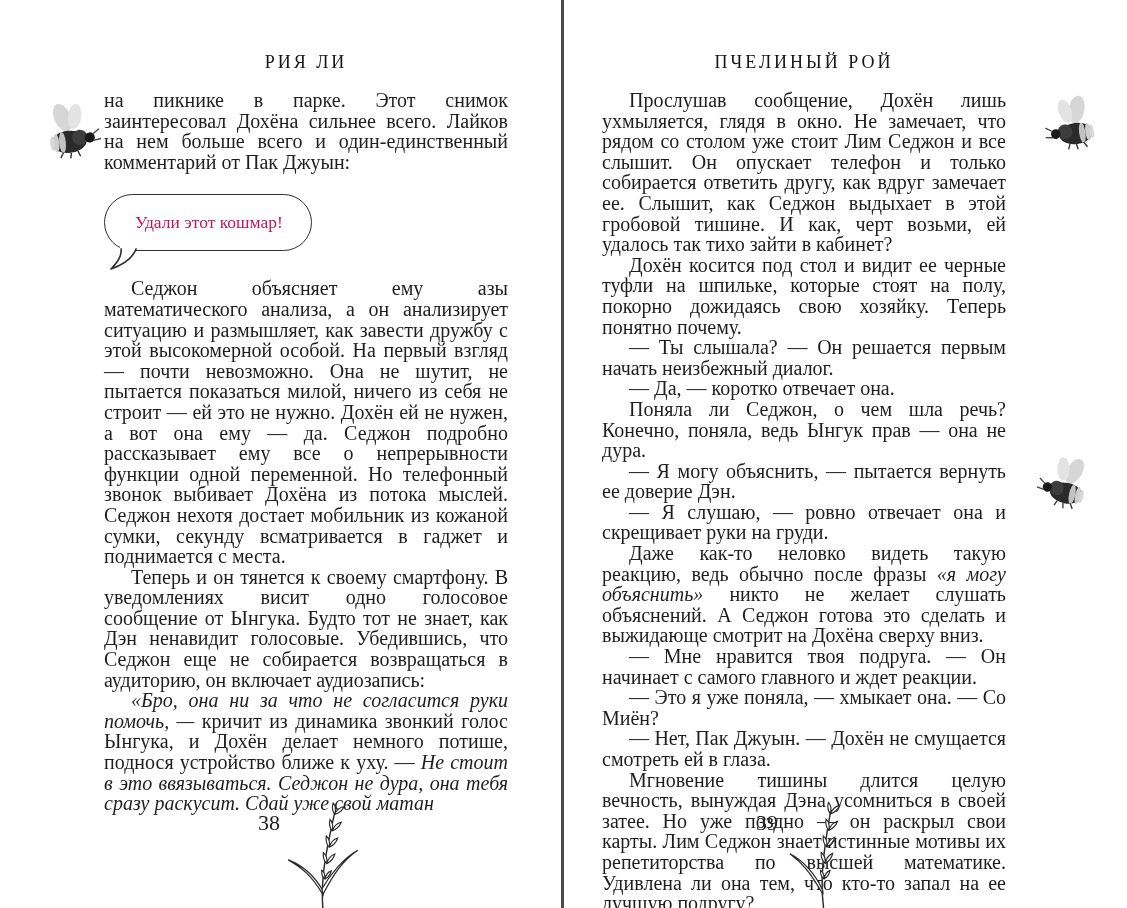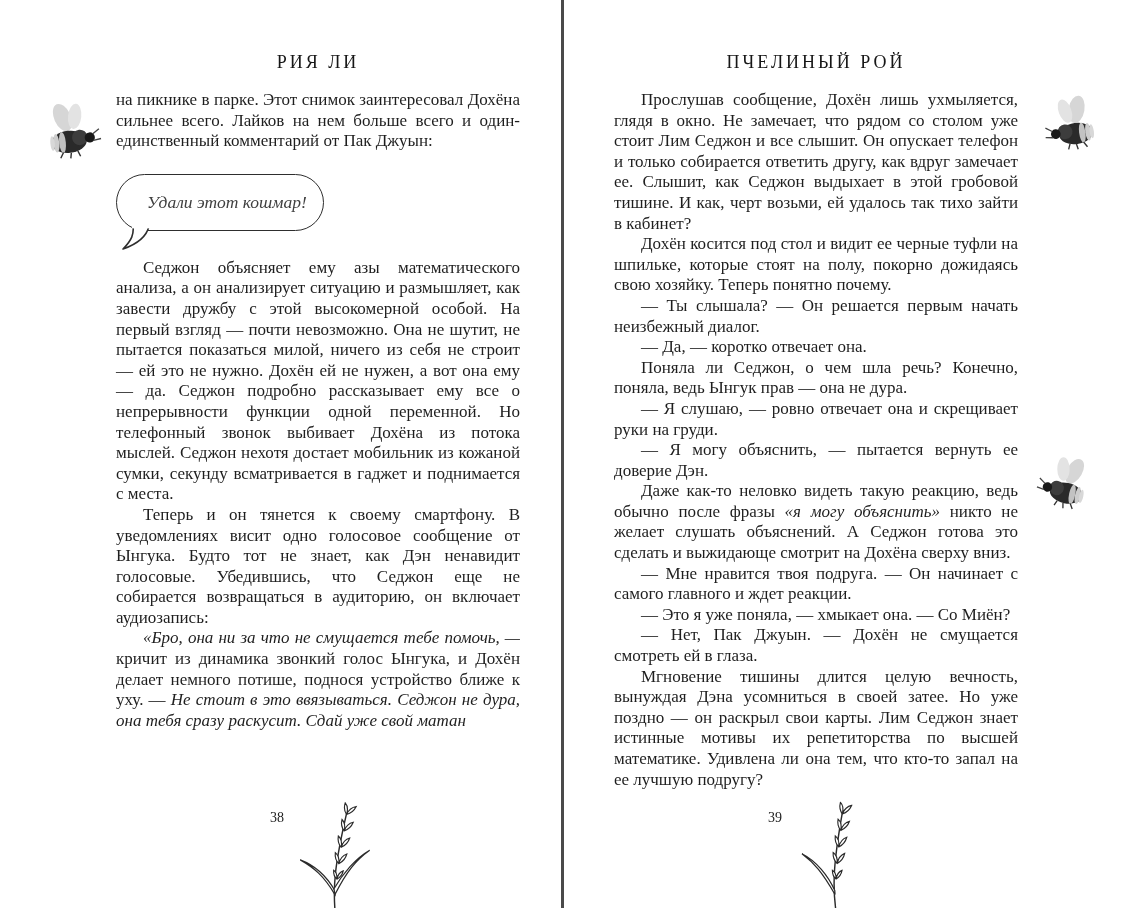--- a/index.html
+++ b/index.html
@@ -2,49 +2,49 @@
 <html lang="ru"><head>
 <meta charset="utf-8">
 <style>
   html,body{margin:0;padding:0;}
   body{
     width:1127px;height:908px;position:relative;overflow:hidden;
     background:#ffffff;
     font-family:"Liberation Serif", serif;
     color:#1f1f1f;
   }
-  .page{position:absolute;top:0;height:908px;width:404px;margin-left:12px;}
+  .page{position:absolute;top:0;height:908px;width:404px;}
   .page.left{left:104px;}
   .page.right{left:602px;}
   .divider{position:absolute;left:561px;top:0;width:3px;height:908px;background:#4a4a4a;}
   .running-head{
     margin-top:52px;text-align:center;font-size:18px;letter-spacing:3px;
     color:#161616;white-space:nowrap;
   }
   .body-text{margin-top:17px;}
   .body-text p{
     margin:0;text-align:justify;text-indent:27px;
-    font-size:17px;line-height:20.6px;color:#1e1e1e;
+    font-size:20px;line-height:20.6px;color:#1e1e1e;
     hyphens:auto;-webkit-hyphens:auto;
   }
   .body-text p.no-indent{text-indent:0;}
   .body-text .italic{font-style:italic;}
   
   .bubble-row{position:relative;margin:22px 0 24px 0;height:60px;}
   .bubble{
     position:relative;width:208px;height:57px;border:1.6px solid #2e2e2e;
     border-radius:30px;background:#fff;display:flex;align-items:center;
     box-sizing:border-box;padding-left:30px;
   }
-  .bubble-text{font-style:italic;font-size:17.5px;color:#404040;}
+  .bubble-text{font-size:17.5px;color:#be185d;}
   .bubble-tail{position:absolute;left:4px;bottom:-20px;width:36px;height:24px;}
   
   .footer{position:absolute;bottom:0;left:50%;transform:translateX(-50%);
     width:140px;height:106px;}
-  .page-num{position:absolute;left:22px;top:8px;font-size:14px;color:#222;}
+  .page-num{position:absolute;left:22px;top:8px;font-size:22px;color:#222;}
   .sprig{position:absolute;right:8px;top:0;width:92px;height:108px;}
   .page.right .sprig{transform:rotate(-3deg);}
   
   .bee{position:absolute;}
   .bee svg{width:100%;height:100%;}
   .bee-left{left:28px;top:102px;width:80px;height:62px;}
   .bee-right-top{left:1038px;top:94px;width:74px;height:62px;transform:scaleX(-1) rotate(14deg);}
   .bee-right-mid{left:1032px;top:452px;width:72px;height:66px;transform:scaleX(-1) rotate(-6deg);}
 </style>
 </head>
@@ -113,21 +113,21 @@
       <svg class="bubble-tail" viewBox="0 0 36 24" xmlns="http://www.w3.org/2000/svg">
         <path d="M28 0 C26 9 19 17 2 23 C11 14 13 8 12 0 Z" fill="#ffffff" stroke="#2e2e2e" stroke-width="1.6" stroke-linejoin="round"></path>
         <rect x="11" y="0" width="18" height="2.4" fill="#ffffff"></rect>
       </svg>
     </div>
   </div>
 
   <div class="body-text" lang="ru">
       <p><span>Седжон объясняет ему азы математического анализа, а он анализирует ситуацию и размышляет, как завести дружбу с этой высокомерной особой. На первый взгляд — почти невозможно. Она не шутит, не пытается показаться милой, ничего из себя не строит — ей это не нужно. Дохён ей не нужен, а вот она ему — да. Седжон подробно рассказывает ему все о непрерывности функции одной переменной. Но телефонный звонок выбивает Дохёна из потока мыслей. Седжон нехотя достает мобильник из кожаной сумки, секунду всматривается в гаджет и поднимается с места.</span></p>
       <p><span>Теперь и он тянется к своему смартфону. В уведомлениях висит одно голосовое сообщение от Ынгука. Будто тот не знает, как Дэн ненавидит голосовые. Убедившись, что Седжон еще не собирается возвращаться в аудиторию, он включает аудиозапись:</span></p>
-      <p><span class="italic">«Бро, она ни за что не смущается тебе помочь, — </span><span>кричит из динамика звонкий голос Ынгука, и Дохён делает немного потише, поднося устройство ближе к уху. — </span><span class="italic">Не стоит в это ввязываться. Седжон не дура, она тебя сразу раскусит. Сдай уже свой матан</span></p>
+      <p><span class="italic">«Бро, она ни за что не согласится руки помочь, — </span><span>кричит из динамика звонкий голос Ынгука, и Дохён делает немного потише, поднося устройство ближе к уху. — </span><span class="italic">Не стоит в это ввязываться. Седжон не дура, она тебя сразу раскусит. Сдай уже свой матан</span></p>
     </div>
 
   <div class="footer">
     <span class="page-num">38</span>
     <svg class="sprig" viewBox="0 0 90 112" xmlns="http://www.w3.org/2000/svg">
       <path d="M46 112 C44 86 46 64 58 12" stroke="#2b2b2b" stroke-width="1.5" fill="none"></path>
       <g stroke="#2b2b2b" stroke-width="1.2" fill="#ffffff">
         <path transform="translate(58 13) rotate(18)" d="M0 0 q-5 -4 -5 -11 q5 3 5 11 q1 -8 7 -11 q-1 7 -7 11 Z"></path>
         <path transform="translate(55.5 30) rotate(14)" d="M0 0 q-5 -4 -5 -11 q5 3 5 11 q1 -8 7 -11 q-1 7 -7 11 Z"></path>
         <path transform="translate(52.5 47) rotate(10)" d="M0 0 q-5 -4 -5 -11 q5 3 5 11 q1 -8 7 -11 q-1 7 -7 11 Z"></path>
@@ -144,22 +144,22 @@
 
 <div class="page right">
   <div class="running-head">ПЧЕЛИНЫЙ РОЙ</div>
 
   <div class="body-text" lang="ru">
       <p><span>Прослушав сообщение, Дохён лишь ухмыляется, глядя в окно. Не замечает, что рядом со столом уже стоит Лим Седжон и все слышит. Он опускает телефон и только собирается ответить другу, как вдруг замечает ее. Слышит, как Седжон выдыхает в этой гробовой тишине. И как, черт возьми, ей удалось так тихо зайти в кабинет?</span></p>
       <p><span>Дохён косится под стол и видит ее черные туфли на шпильке, которые стоят на полу, покорно дожидаясь свою хозяйку. Теперь понятно почему.</span></p>
       <p><span>— Ты слышала? — Он решается первым начать неизбежный диалог.</span></p>
       <p><span>— Да, — коротко отвечает она.</span></p>
       <p><span>Поняла ли Седжон, о чем шла речь? Конечно, поняла, ведь Ынгук прав — она не дура.</span></p>
+      <p><span>— Я могу объяснить, — пытается вернуть ее доверие Дэн.</span></p>
       <p><span>— Я слушаю, — ровно отвечает она и скрещивает руки на груди.</span></p>
-      <p><span>— Я могу объяснить, — пытается вернуть ее доверие Дэн.</span></p>
       <p><span>Даже как-то неловко видеть такую реакцию, ведь обычно после фразы </span><span class="italic">«я могу объяснить»</span><span> никто не желает слушать объяснений. А Седжон готова это сделать и выжидающе смотрит на Дохёна сверху вниз.</span></p>
       <p><span>— Мне нравится твоя подруга. — Он начинает с самого главного и ждет реакции.</span></p>
       <p><span>— Это я уже поняла, — хмыкает она. — Со Миён?</span></p>
       <p><span>— Нет, Пак Джуын. — Дохён не смущается смотреть ей в глаза.</span></p>
       <p><span>Мгновение тишины длится целую вечность, вынуждая Дэна усомниться в своей затее. Но уже поздно — он раскрыл свои карты. Лим Седжон знает истинные мотивы их репетиторства по высшей математике. Удивлена ли она тем, что кто-то запал на ее лучшую подругу?</span></p>
     </div>
 
   <div class="footer">
     <span class="page-num">39</span>
     <svg class="sprig" viewBox="0 0 90 112" xmlns="http://www.w3.org/2000/svg">

